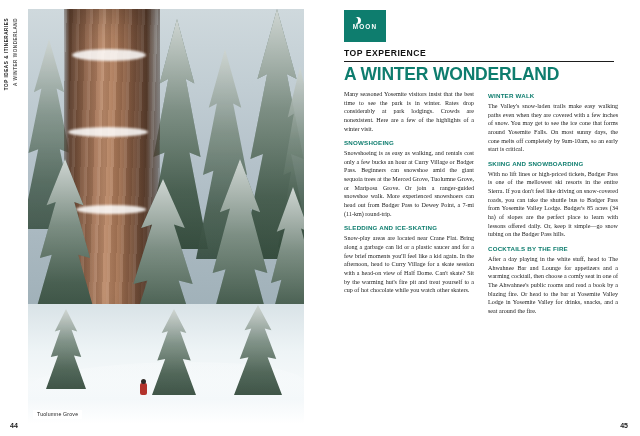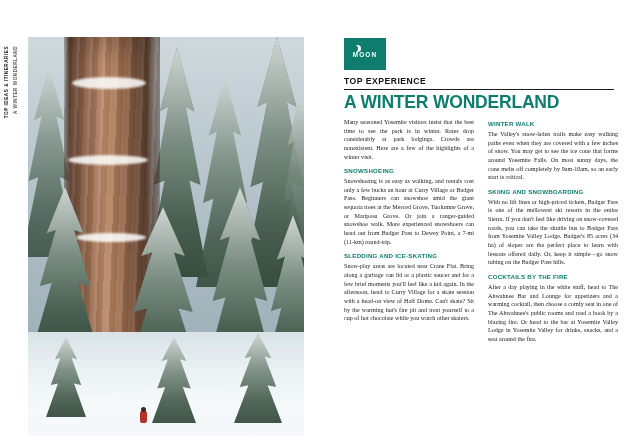--- a/index.html
+++ b/index.html
@@ -11,21 +11,20 @@
     height: 436px;
     background: #ffffff;
     font-family: "Liberation Serif", serif;
     overflow: hidden;
   }
   .spread {
     position: relative;
     width: 640px;
     height: 328px;
     display: flex;
-    margin-top: 28px;
   }
   
   .page-left {
     position: relative;
     width: 320px;
     height: 436px;
     background: #ffffff;
     box-sizing: border-box;
   }
   .photo-wrap {

